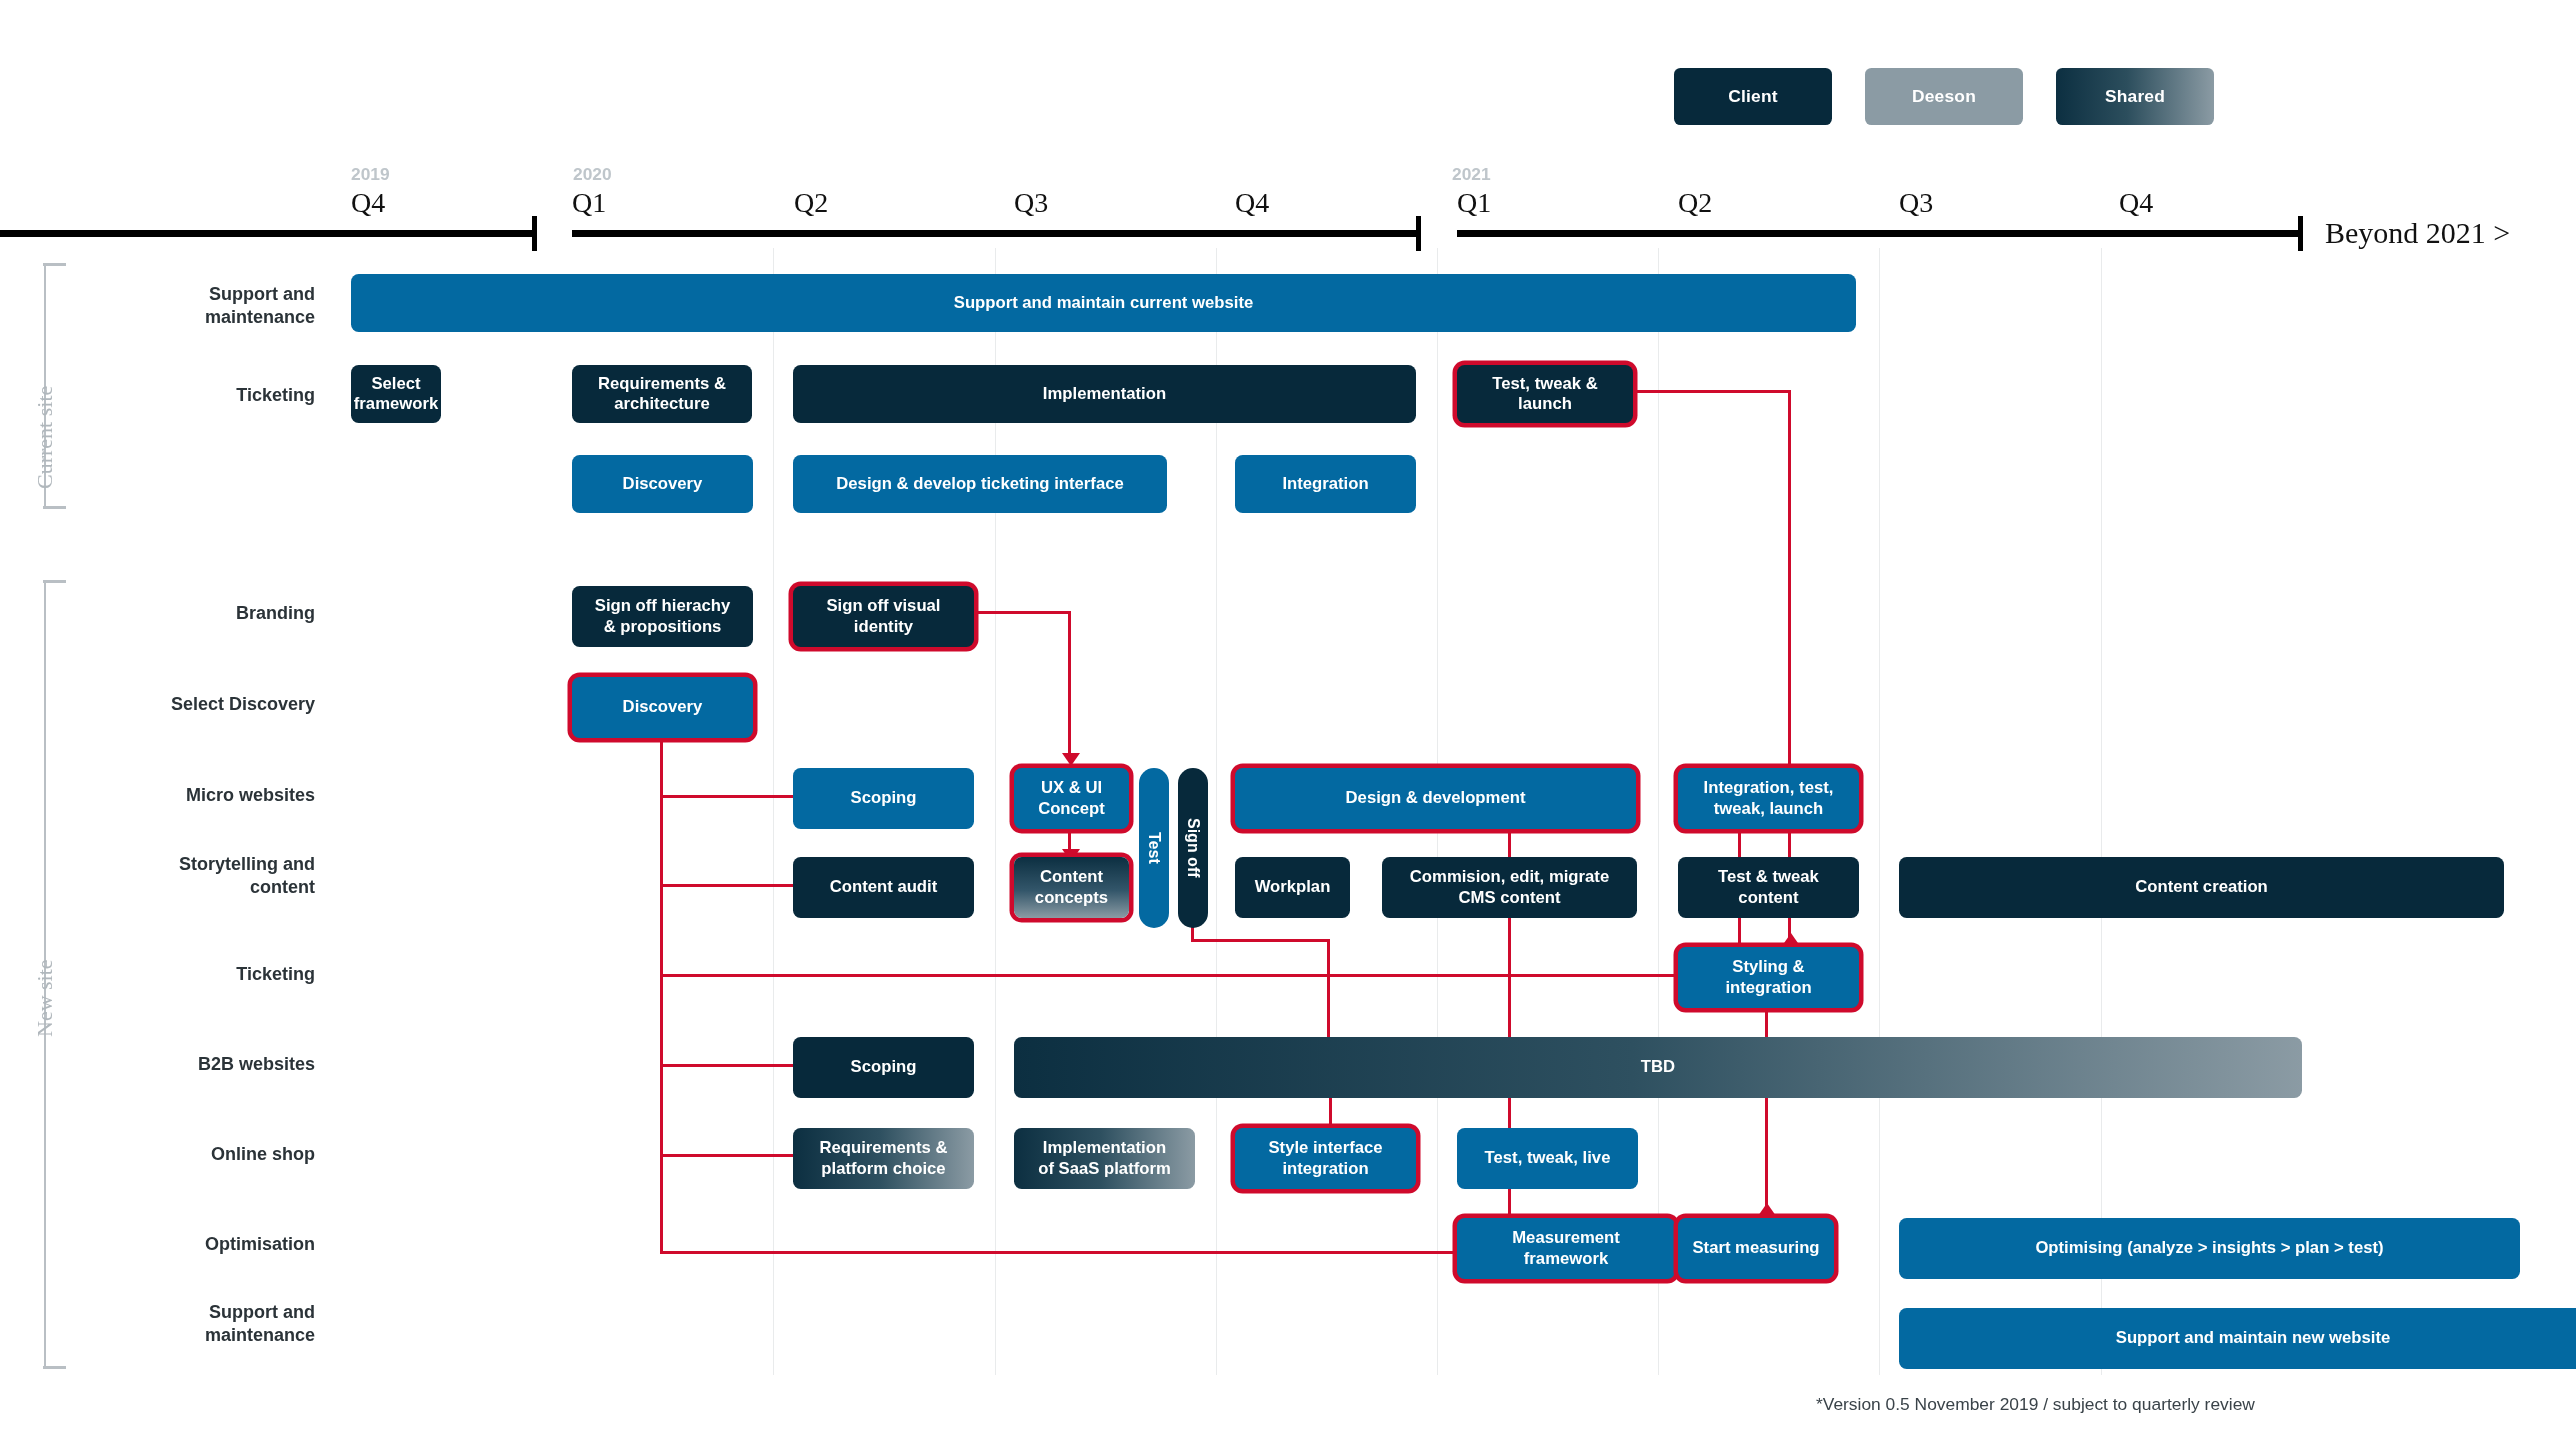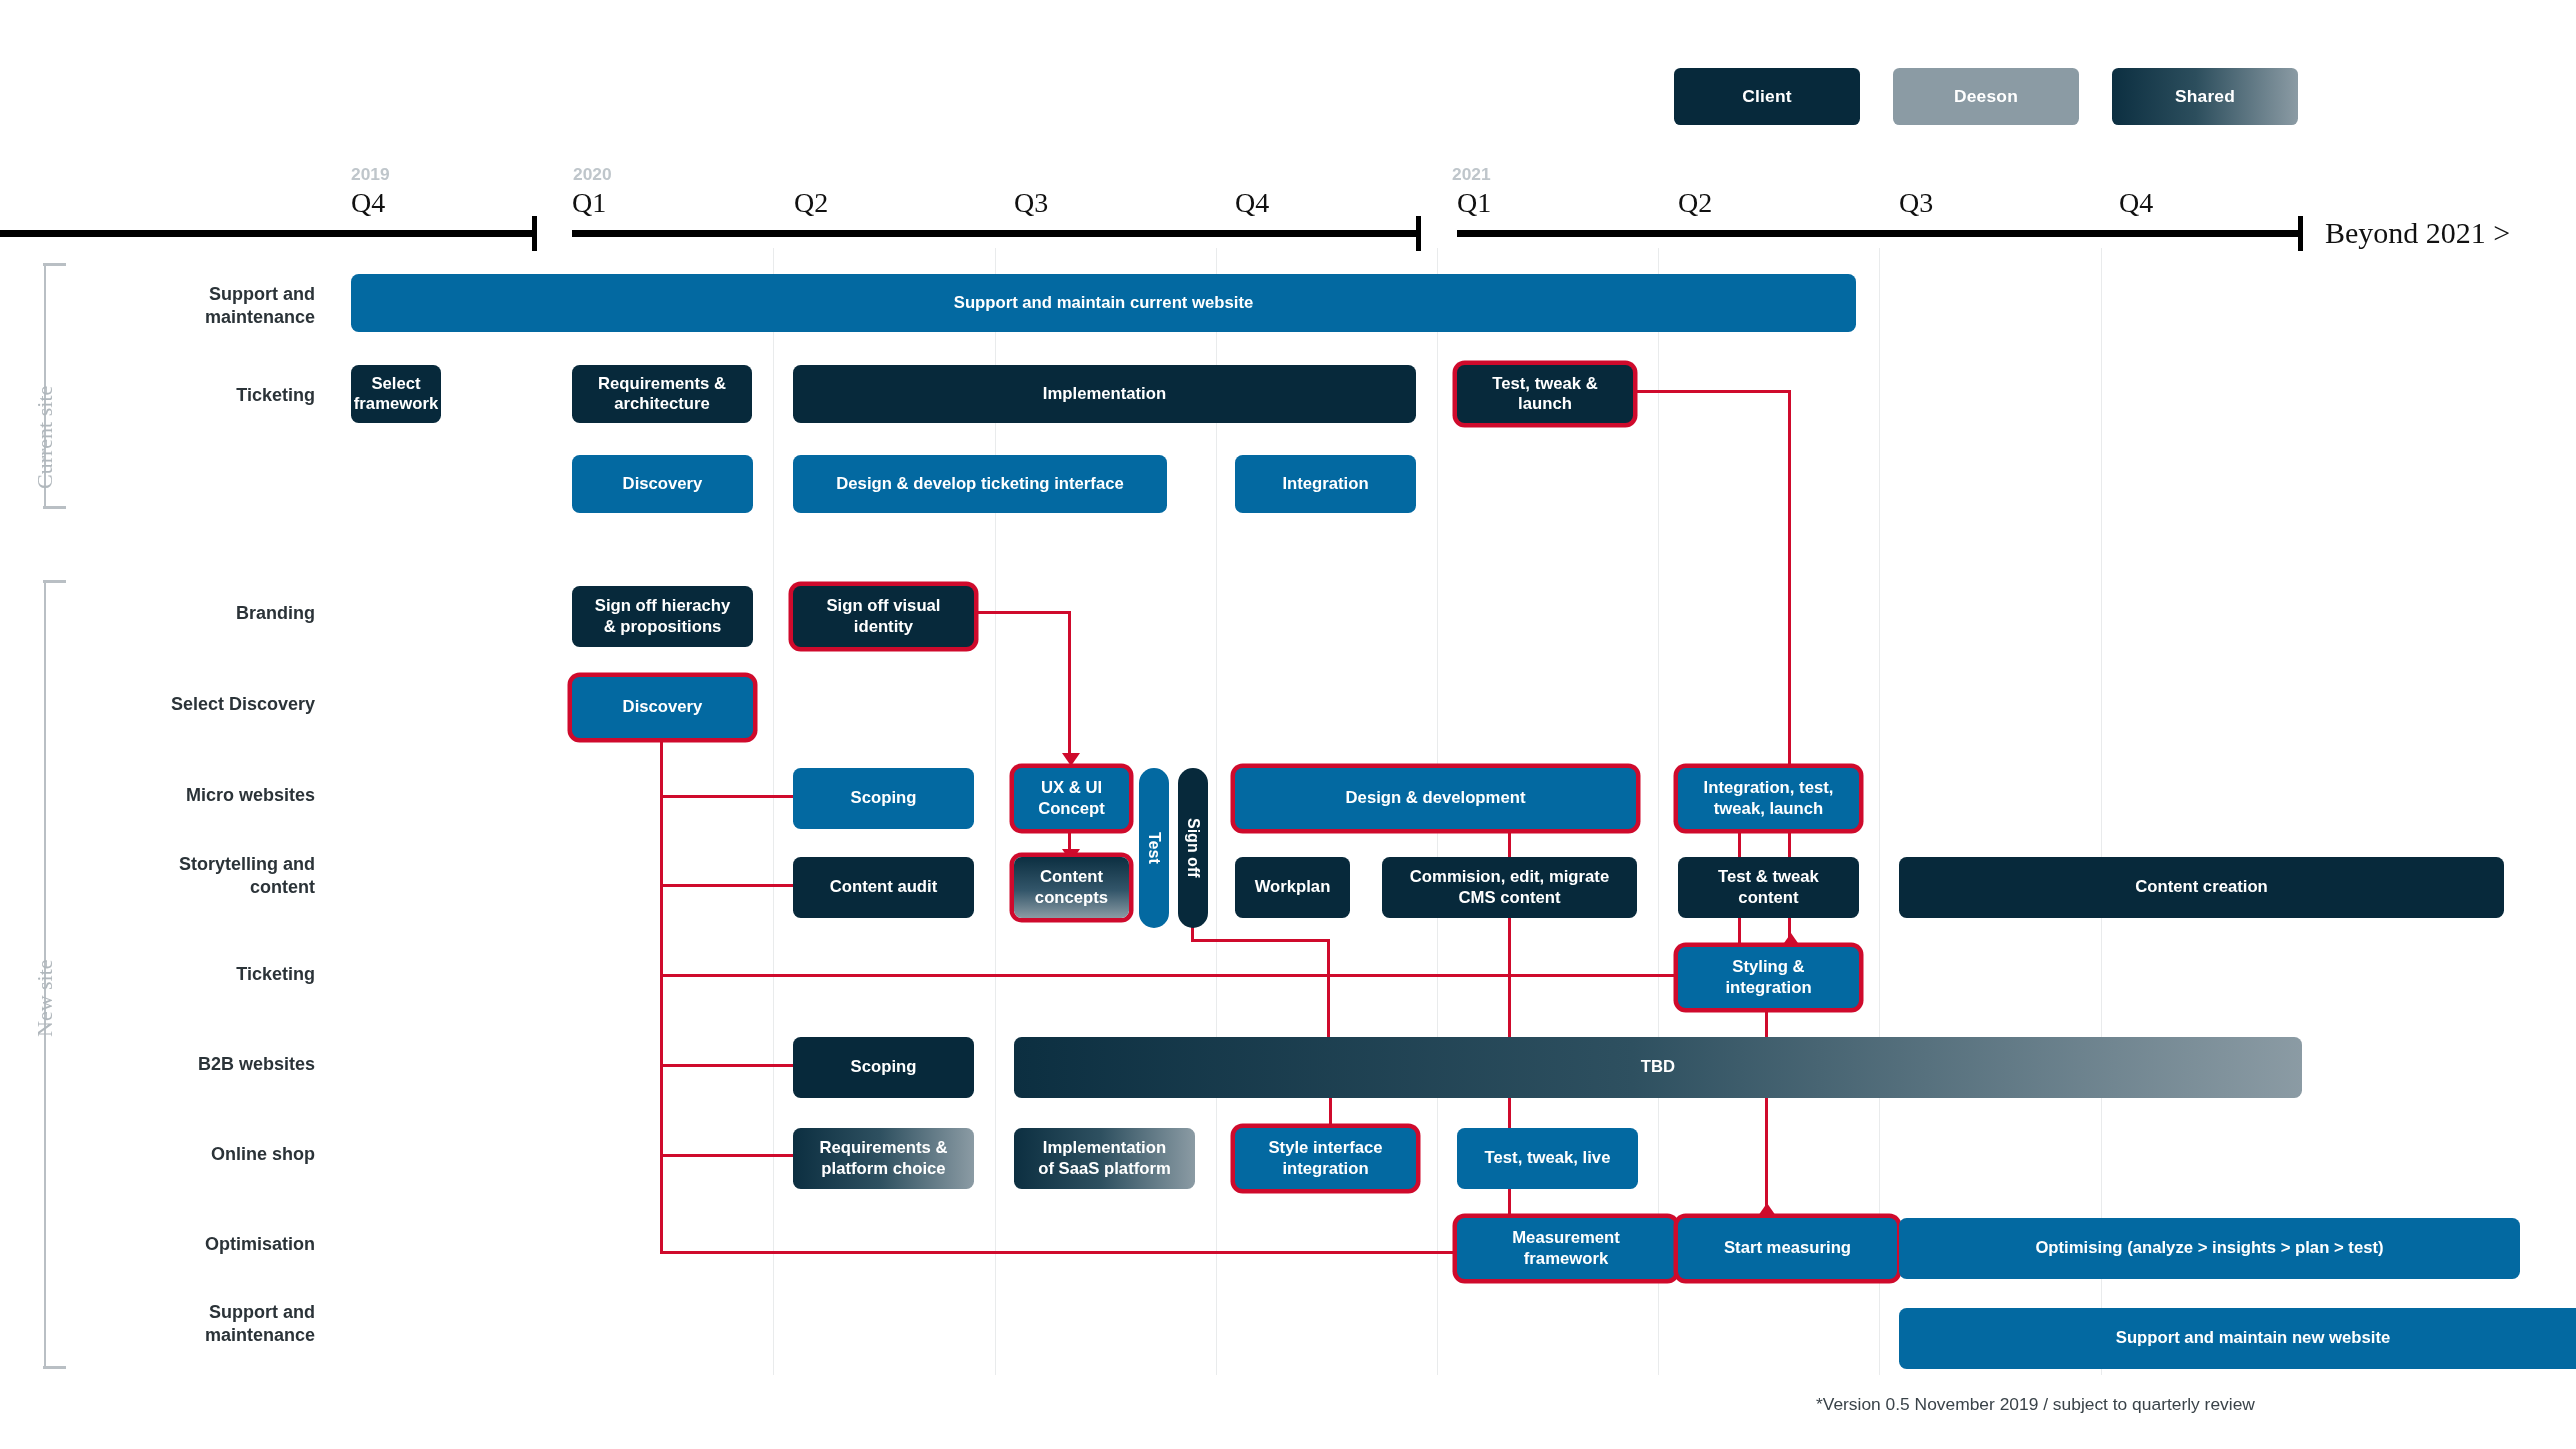--- a/index.html
+++ b/index.html
@@ -8,21 +8,21 @@
     background:#ffffff;
     font-family:"Liberation Sans", sans-serif;
     overflow:hidden;
     position:relative;
   }
   .stage{position:absolute;left:0;top:0;width:2576px;height:1449px;}
 
   
   .legend{position:absolute;top:68px;left:1674px;display:flex;gap:33px;}
   .legend-chip{
-    width:186px;height:57px;border-radius:6.4px;
+    width:158px;height:57px;border-radius:6.4px;
     display:flex;align-items:center;justify-content:center;
     color:#ffffff;font-size:17.4px;font-weight:700;letter-spacing:0.2px;
   }
   .chip-client{background:#07293b;}
   .chip-deeson{background:#8b9ba4;}
   .chip-shared{background:linear-gradient(90deg,#0c2f41 0%,#2c4e5d 45%,#8b9ba4 100%);}
 
   
   .year-lab{position:absolute;color:#bfc6cb;font-size:17.4px;font-weight:700;}
   .q-lab{position:absolute;font-family:"Liberation Serif",serif;font-size:28px;color:#111;}
@@ -264,21 +264,21 @@
       </div>
 
     <div class="task t-shared" style="left:793px;top:1128px;width:181px;height:61px;">Requirements &amp;<br>platform choice</div>
     <div class="task t-shared" style="left:1014px;top:1128px;width:181px;height:61px;">Implementation<br>of SaaS platform</div>
     <div class="task t-deeson hl" style="left:1235px;top:1128px;width:181px;height:61px;">Style interface<br>integration</div>
     <div class="task t-deeson" style="left:1457px;top:1128px;width:181px;height:61px;">
       <span>Test, tweak, live</span>
       </div>
 
     <div class="task t-deeson hl" style="left:1457px;top:1218px;width:218px;height:61px;">Measurement<br>framework</div>
-    <div class="task t-deeson hl" style="left:1678px;top:1218px;width:219px;height:61px;">
+    <div class="task t-deeson hl" style="left:1678px;top:1218px;width:156px;height:61px;">
       <span>Start measuring</span>
       </div>
     <div class="task t-deeson" style="left:1899px;top:1218px;width:621px;height:61px;">
       <span>Optimising (analyze &gt; insights &gt; plan &gt; test)</span>
       </div>
 
     <div class="task t-deeson" style="left:1899px;top:1308px;width:708px;height:61px;">
       <span>Support and maintain new website</span>
       </div>
   </div>

